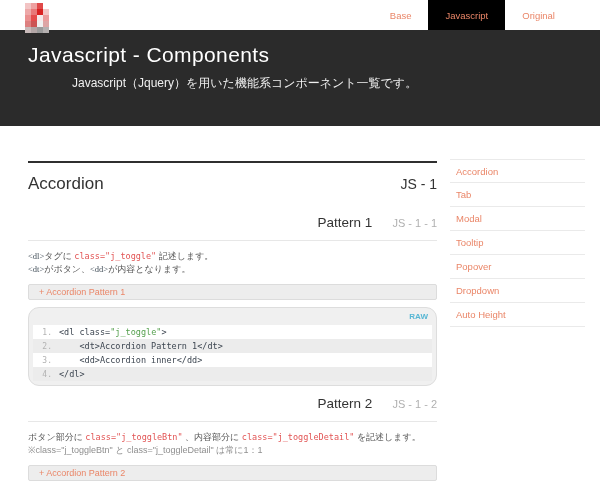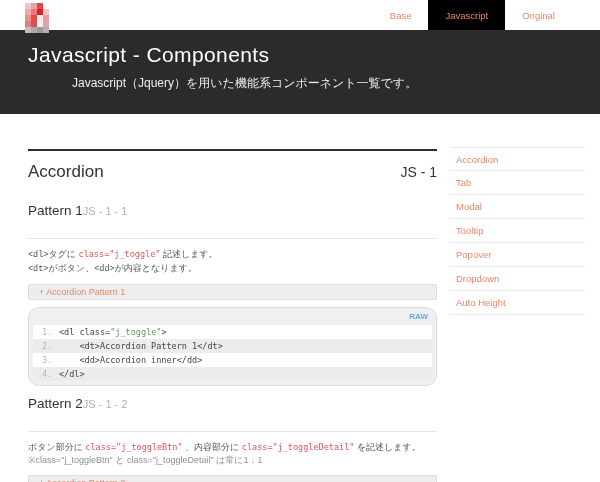--- a/index.html
+++ b/index.html
@@ -19,38 +19,38 @@
       6px 0 #eea0a0, 12px 0 #e04848,
       0 6px #eda8a8, 6px 6px #e87878, 12px 6px #d92222, 18px 6px #f3c6c6,
       0 12px #ea9090, 6px 12px #e44c4c, 12px 12px #f5eaea, 18px 12px #ea9c9c,
       0 18px #dd8080, 6px 18px #cc5555, 12px 18px #f0f0f0, 18px 18px #dda5a5,
       0 24px #c9baba, 6px 24px #b3a6a6, 12px 24px #9a9a9a, 18px 24px #b5b0b0;
   }
   .nav { display:flex; margin-right:28px; }
   .nav-item { padding:0 17px; display:flex; align-items:center; font-size:9.5px; color:#ea8668; cursor:pointer; }
   .nav-item.active { background:#000000; }
   
-  .hero { background:#2b2b2b; height:84px; padding-left:28px; }
+  .hero { background:#2b2b2b; height:96px; padding-left:28px; }
   .hero-title { font-size:21px; font-weight:400; color:#ffffff; padding-top:13px; letter-spacing:0.4px; }
   .hero-sub { font-size:12px; color:#f0f0f0; margin-top:8px;margin-left:44px; }
   
   .content { display:flex; padding-left:28px; }
   .main { width:409px; }
   .divider { border-top:2px solid #2f2f2f; margin-top:35px; }
   .h2row { display:flex; justify-content:space-between; align-items:baseline; margin-top:11px; }
   .h2row h2 { font-size:17px; font-weight:400; color:#333; }
   .h2code { font-size:14px; color:#333; }
-  .h3row { display:flex; justify-content:flex-start; align-items:baseline; border-bottom:1px solid #e7e7e7; padding-bottom:20px; }
+  .h3row { display:flex; justify-content:flex-end; align-items:baseline; border-bottom:1px solid #e7e7e7; padding-bottom:10px;gap:20px; }
   .h3row h3 { font-size:13.5px; font-weight:400; color:#333; }
   .h3code { font-size:11px; color:#b0b0b0; }
   .p1 .h3row { margin-top:21px; }
   .p2 .h3row { margin-top:10px; }
   .desc { margin-top:9px; font-size:9px; color:#555; line-height:12.5px; }
   .desc .gray { color:#8f8f8f; }
-  .inline-code { font-family:Liberation Mono, monospace; font-size:8.5px; color:#46525c; }
+  .inline-code { font-family:Liberation Serif, serif; font-size:8.5px; color:#46525c; }
   .red-code { font-family:"DejaVu Sans Mono", monospace; font-size:8.5px; color:#e25454; }
   .toggle {
     margin-top:9px; height:16px; background:#ededed; border:1px solid #dcdcdc; border-radius:2px;
     display:flex; align-items:center; padding-left:10px; font-size:9px; color:#ea8668; cursor:pointer;
   }
   
   .codeblock { margin-top:7px; border:1px solid #dddddd; border-radius:11px; background:#f0f0f0; overflow:hidden; }
   .cb-head { height:17px; display:flex; justify-content:flex-end; align-items:center; padding-right:8px; }
   .raw { font-size:8px; font-weight:bold; color:#58b7d4; cursor:pointer; }
   .cb-body { padding:0 4px 4px; }

